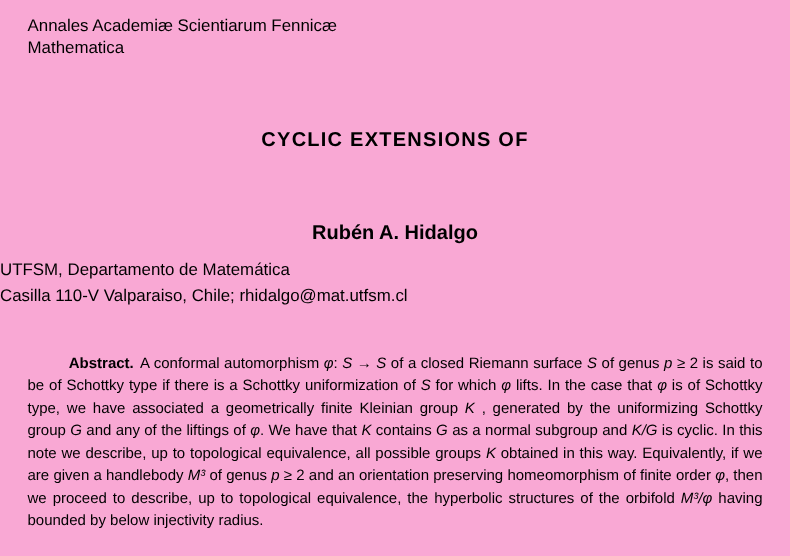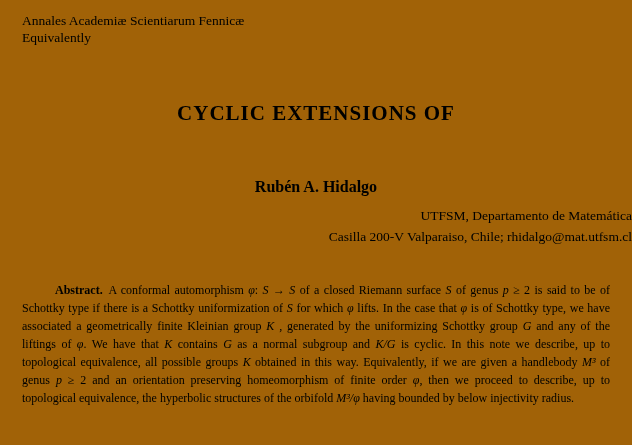--- a/index.html
+++ b/index.html
@@ -4,59 +4,59 @@
 <style>
   html, body {
     margin: 0;
     padding: 0;
     background: #ffffff;
   }
   .page {
     position: relative;
     width: 632px;
     height: 445px;
-    background: #a16207;
+    background: #f9a8d4;
     color: #000000;
-    font-family: Liberation Serif, serif;
+    font-family: Liberation Sans, sans-serif;
     overflow: hidden;
   }
   .journal-header {
     position: absolute;
     left: 22px;
     top: 12px;
     font-size: 13.5px;
     line-height: 17px;
     white-space: nowrap;
   }
   .title-block {
     position: absolute;
     left: 0;
     top: 101px;
     width: 632px;
     text-align: center;
     font-weight: bold;
-    font-size: 21px;
+    font-size: 16px;
     line-height: 24px;
     letter-spacing: 1px;
   }
   .author-name {
     position: absolute;
     left: 0;
     top: 178px;
     width: 632px;
     text-align: center;
     font-weight: bold;
     font-size: 16px;
   }
   .affiliation {
     position: absolute;
     left: 0;
     top: 206px;
     width: 632px;
-    text-align: right;
+    text-align: left;
     font-size: 13.5px;
     line-height: 20.5px;
   }
   .abstract {
     position: absolute;
     left: 22px;
     top: 269px;
     width: 588px;
     font-size: 12px;
     line-height: 18px;
@@ -71,29 +71,29 @@
     font-style: italic;
   }
 </style>
 </head>
 <body>
 
 <div class="page">
 
   <div class="journal-header">
     <div>Annales Academiæ Scientiarum Fennicæ</div>
-    <div>Equivalently</div>
+    <div>Mathematica</div>
   </div>
 
   <div class="title-block">
     <div>CYCLIC EXTENSIONS OF</div>
   </div>
 
   <div class="author-name">Rubén A. Hidalgo</div>
 
   <div class="affiliation">
     <div>UTFSM, Departamento de Matemática</div>
-    <div>Casilla 200-V Valparaiso, Chile; rhidalgo@mat.utfsm.cl</div>
+    <div>Casilla 110-V Valparaiso, Chile; rhidalgo@mat.utfsm.cl</div>
   </div>
 
   <p class="abstract"><span class="abstract-label">Abstract.</span><span><span> A conformal automorphism </span><span class="math">φ</span><span>: </span><span class="math">S</span><span> → </span><span class="math">S</span><span> of a closed Riemann surface </span><span class="math">S</span><span> of genus </span><span class="math">p</span><span> ≥ 2 is said to be of Schottky type if there is a Schottky uniformization of </span><span class="math">S</span><span> for which </span><span class="math">φ</span><span> lifts. In the case that </span><span class="math">φ</span><span> is of Schottky type, we have associated a geometrically finite Kleinian group </span><span class="math">K</span><span> , generated by the uniformizing Schottky group </span><span class="math">G</span><span> and any of the liftings of </span><span class="math">φ</span><span>. We have that </span><span class="math">K</span><span> contains </span><span class="math">G</span><span> as a normal subgroup and </span><span class="math">K/G</span><span> is cyclic. In this note we describe, up to topological equivalence, all possible groups </span><span class="math">K</span><span> obtained in this way. Equivalently, if we are given a handlebody </span><span class="math">M³</span><span> of genus </span><span class="math">p</span><span> ≥ 2 and an orientation preserving homeomorphism of finite order </span><span class="math">φ</span><span>, then we proceed to describe, up to topological equivalence, the hyperbolic structures of the orbifold </span><span class="math">M³/φ</span><span> having bounded by below injectivity radius.</span></span></p>
 
 </div>
 
 </body></html>

